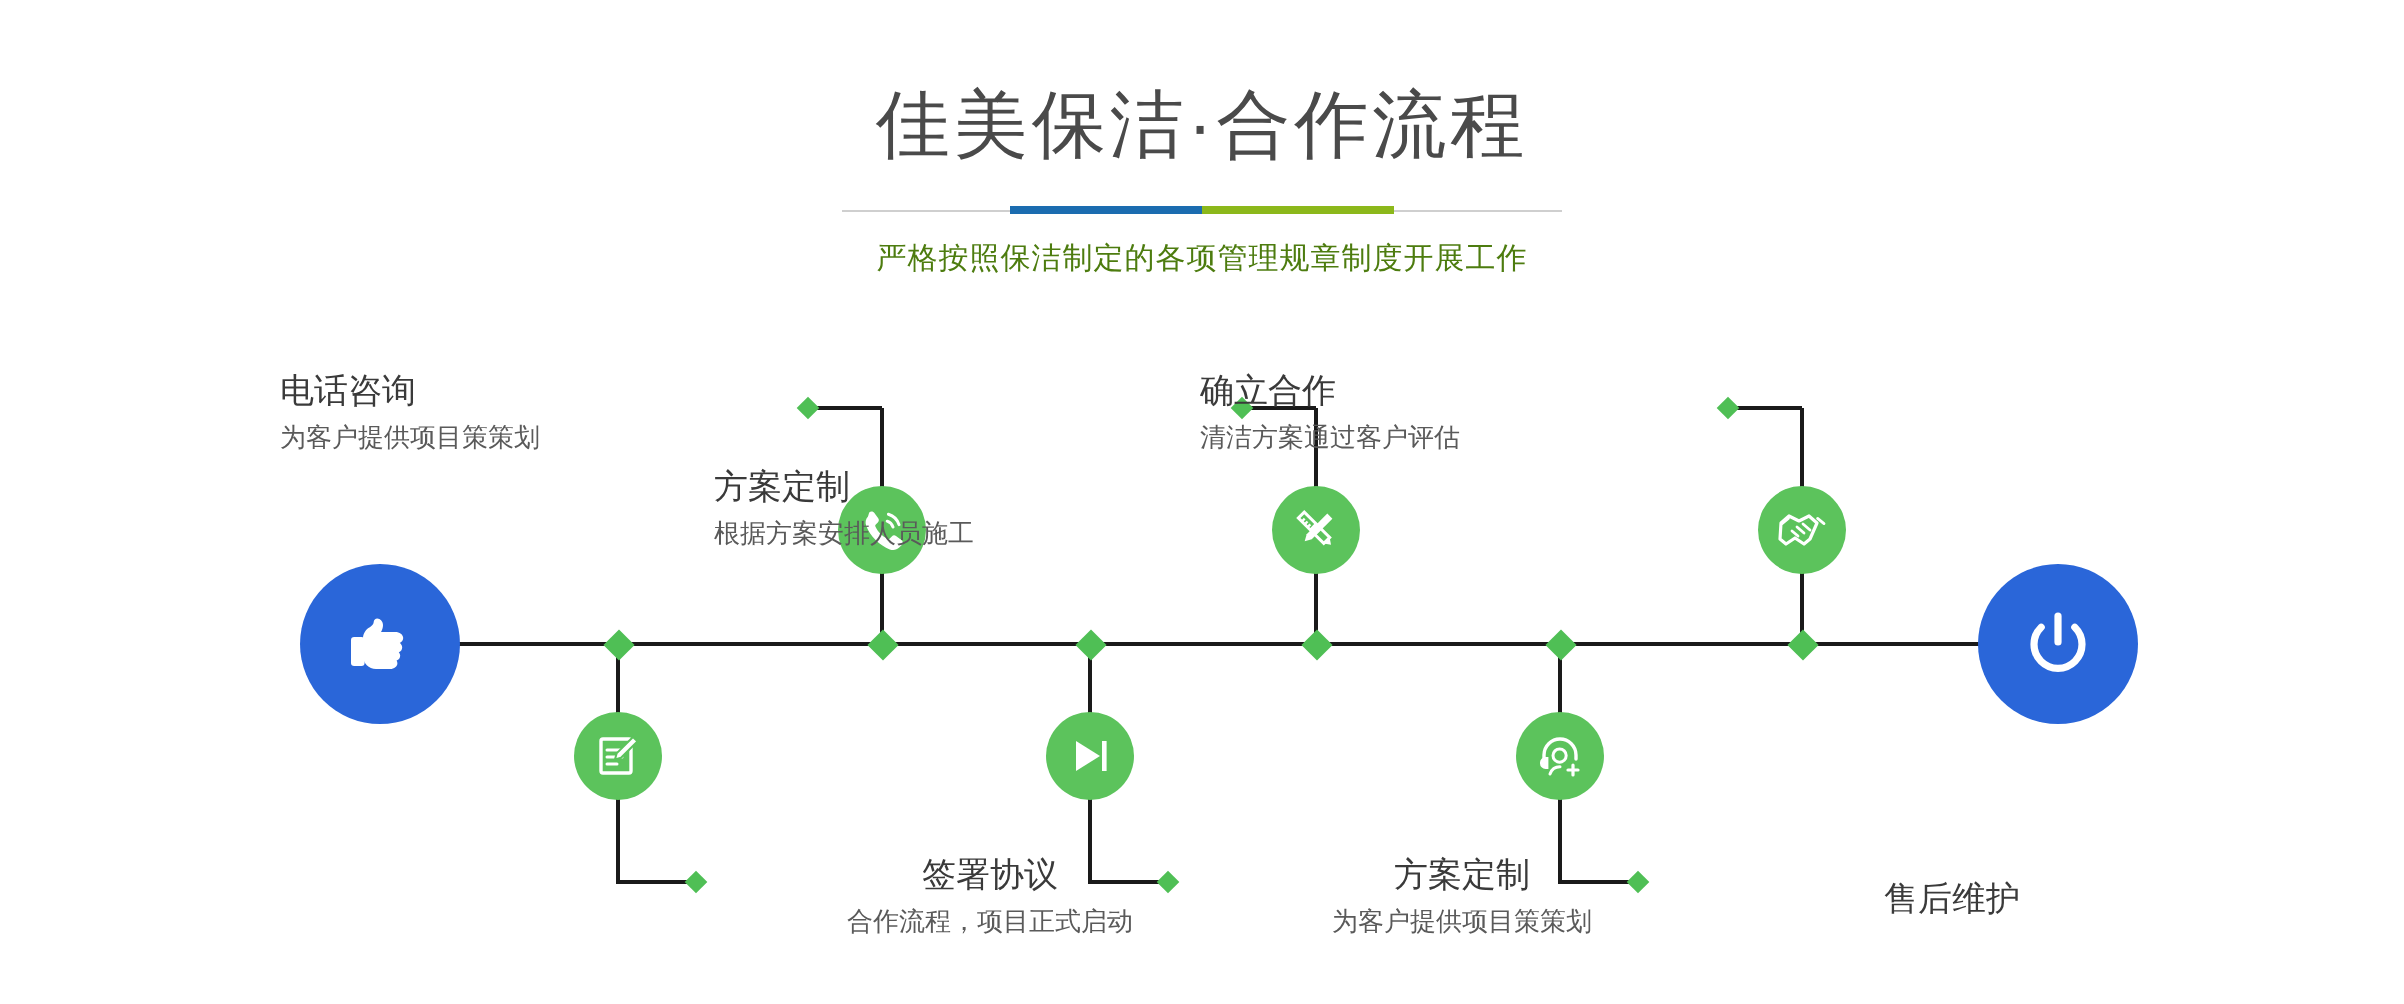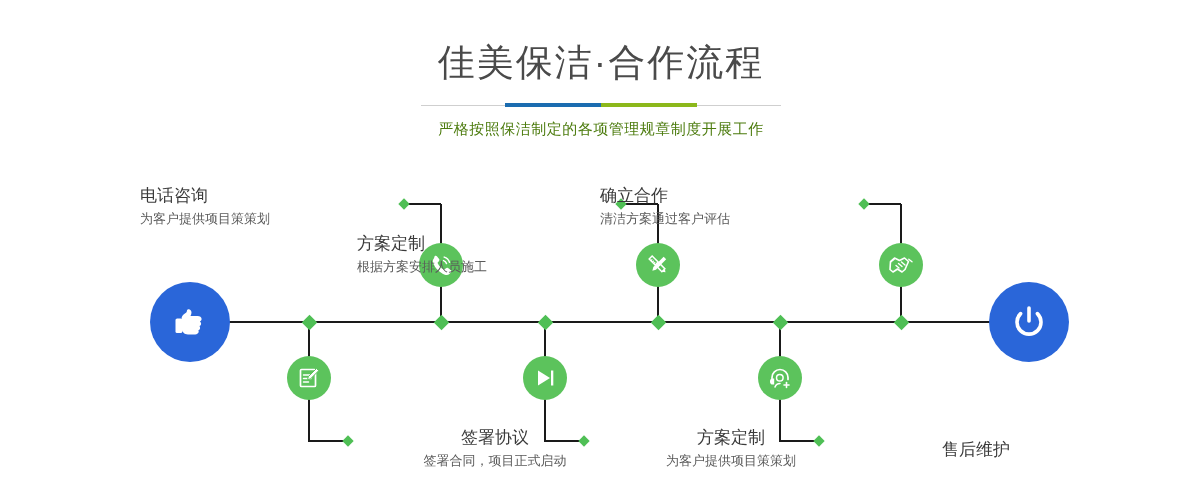--- a/index.html
+++ b/index.html
@@ -202,21 +202,21 @@
     <div class="lbl-desc">根据方案安排人员施工</div>
   </div>
 
   <div class="lbl up" style="left:600px;top:186px;width:258px;">
     <div class="lbl-title">确立合作</div>
     <div class="lbl-desc">清洁方案通过客户评估</div>
   </div>
 
   <div class="lbl down" style="left:355px;top:428px;width:280px;">
     <div class="lbl-title">签署协议</div>
-    <div class="lbl-desc">签署合同，项目正式启动</div>
+    <div class="lbl-desc">合作流程，项目正式启动</div>
   </div>
 
   <div class="lbl down" style="left:591px;top:428px;width:280px;">
     <div class="lbl-title">方案定制</div>
     <div class="lbl-desc">为客户提供项目策策划</div>
   </div>
 
   <div class="lbl down" style="left:826px;top:440px;width:300px;">
     <div class="lbl-title">售后维护</div>
   </div>

